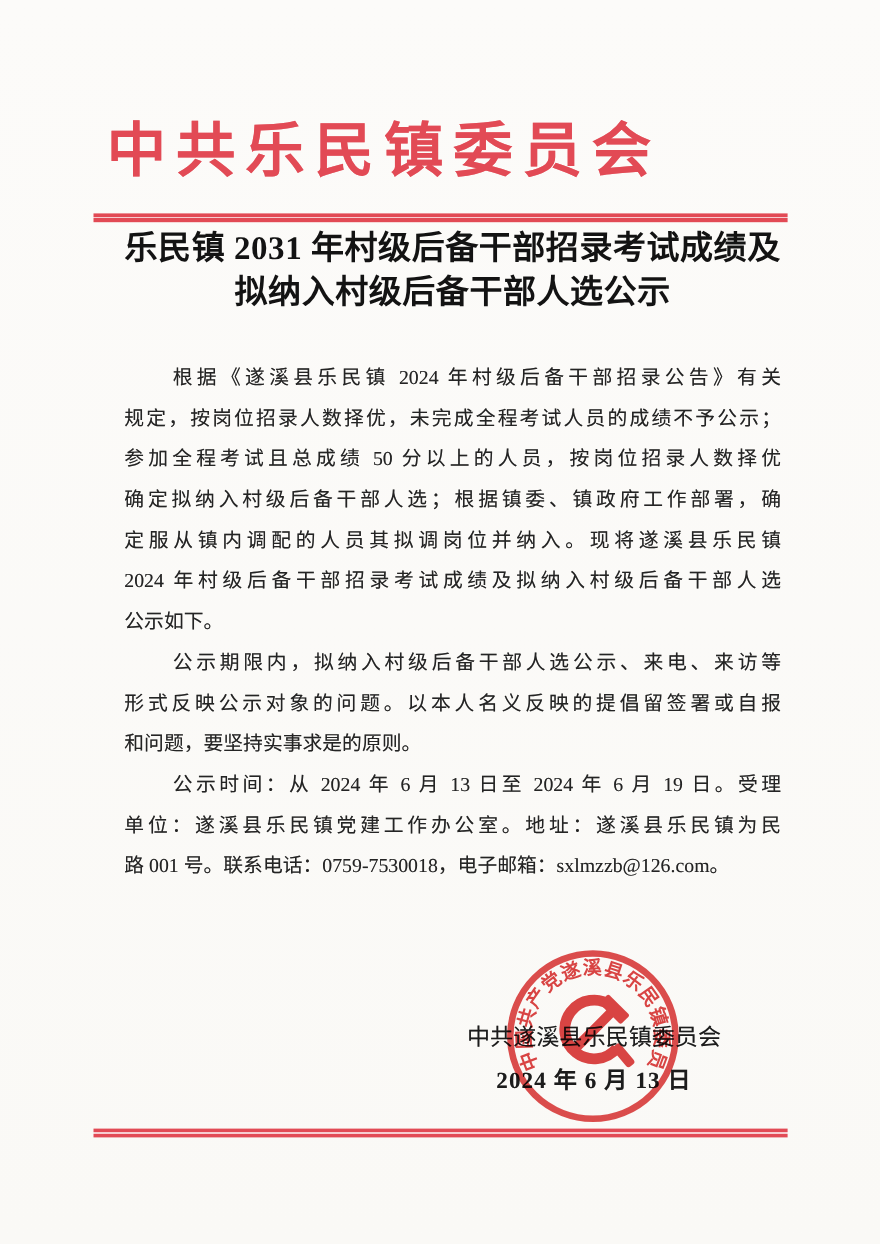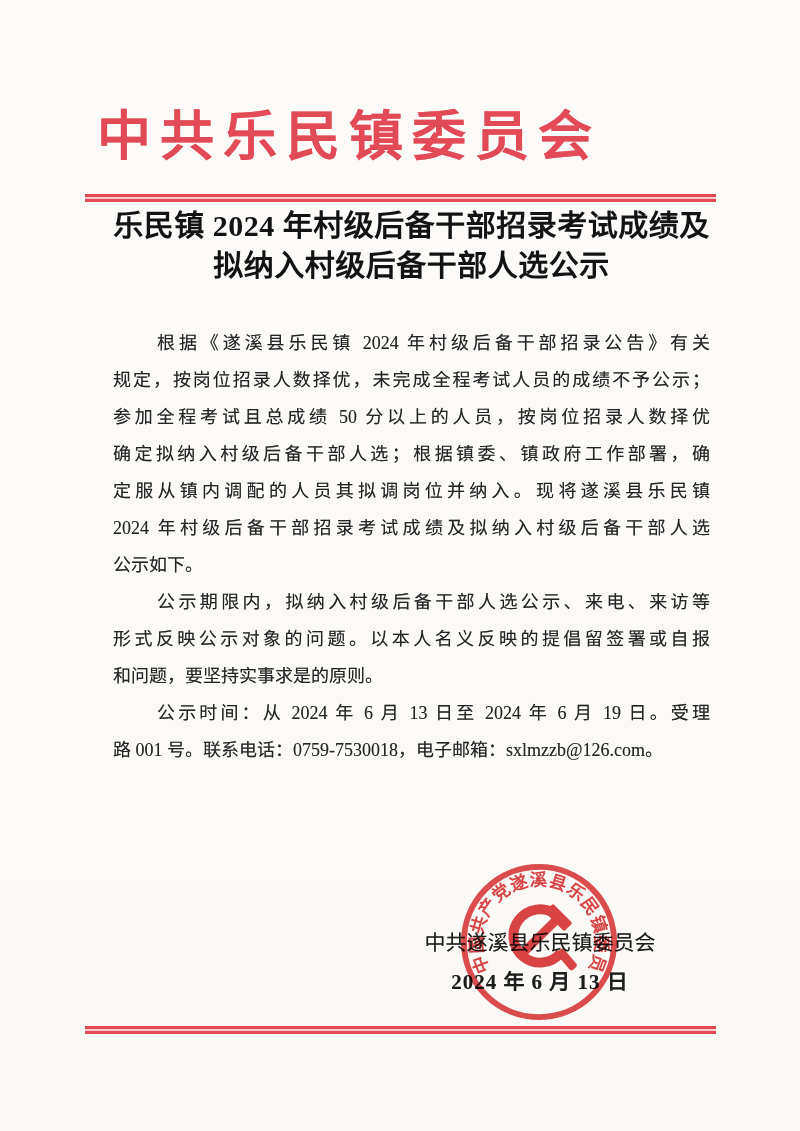--- a/index.html
+++ b/index.html
@@ -49,36 +49,37 @@
 </head>
 <body>
 
 <div class="page">
 
   <div class="letterhead">中共乐民镇委员会</div>
 
   <div class="rule top"></div>
 
   <div class="doc-title">
-    <div>乐民镇 2024 年村级后备干部招录考试成绩及</div>
+    <div>乐民镇 2031 年村级后备干部招录考试成绩及</div>
     <div>拟纳入村级后备干部人选公示</div>
   </div>
 
   <div class="body-text">
     <div class="line indent fill">根据《遂溪县乐民镇 2024 年村级后备干部招录公告》有关</div>
     <div class="line fill">规定，按岗位招录人数择优，未完成全程考试人员的成绩不予公示；</div>
     <div class="line fill">参加全程考试且总成绩 50 分以上的人员，按岗位招录人数择优</div>
     <div class="line fill">确定拟纳入村级后备干部人选；根据镇委、镇政府工作部署，确</div>
     <div class="line fill">定服从镇内调配的人员其拟调岗位并纳入。现将遂溪县乐民镇</div>
     <div class="line fill">2024 年村级后备干部招录考试成绩及拟纳入村级后备干部人选</div>
     <div class="line">公示如下。</div>
     <div class="line indent fill">公示期限内，拟纳入村级后备干部人选公示、来电、来访等</div>
     <div class="line fill">形式反映公示对象的问题。以本人名义反映的提倡留签署或自报</div>
     <div class="line">和问题，要坚持实事求是的原则。</div>
     <div class="line indent fill">公示时间：从 2024 年 6 月 13 日至 2024 年 6 月 19 日。受理</div>
+    <div class="line fill">单位：遂溪县乐民镇党建工作办公室。地址：遂溪县乐民镇为民</div>
     <div class="line">路 001 号。联系电话：0759-7530018，电子邮箱：sxlmzzb@126.com。</div>
   </div>
 
   <div class="signature">
     <div class="org">中共遂溪县乐民镇委员会</div>
     <div class="date">2024 年 6 月 13 日</div>
   </div>
 
   <svg class="seal" viewBox="0 0 170 170" xmlns="http://www.w3.org/2000/svg">
     <circle cx="85" cy="85" r="76" fill="none" stroke="#da3535" stroke-width="6" stroke-opacity="0.95"></circle>

